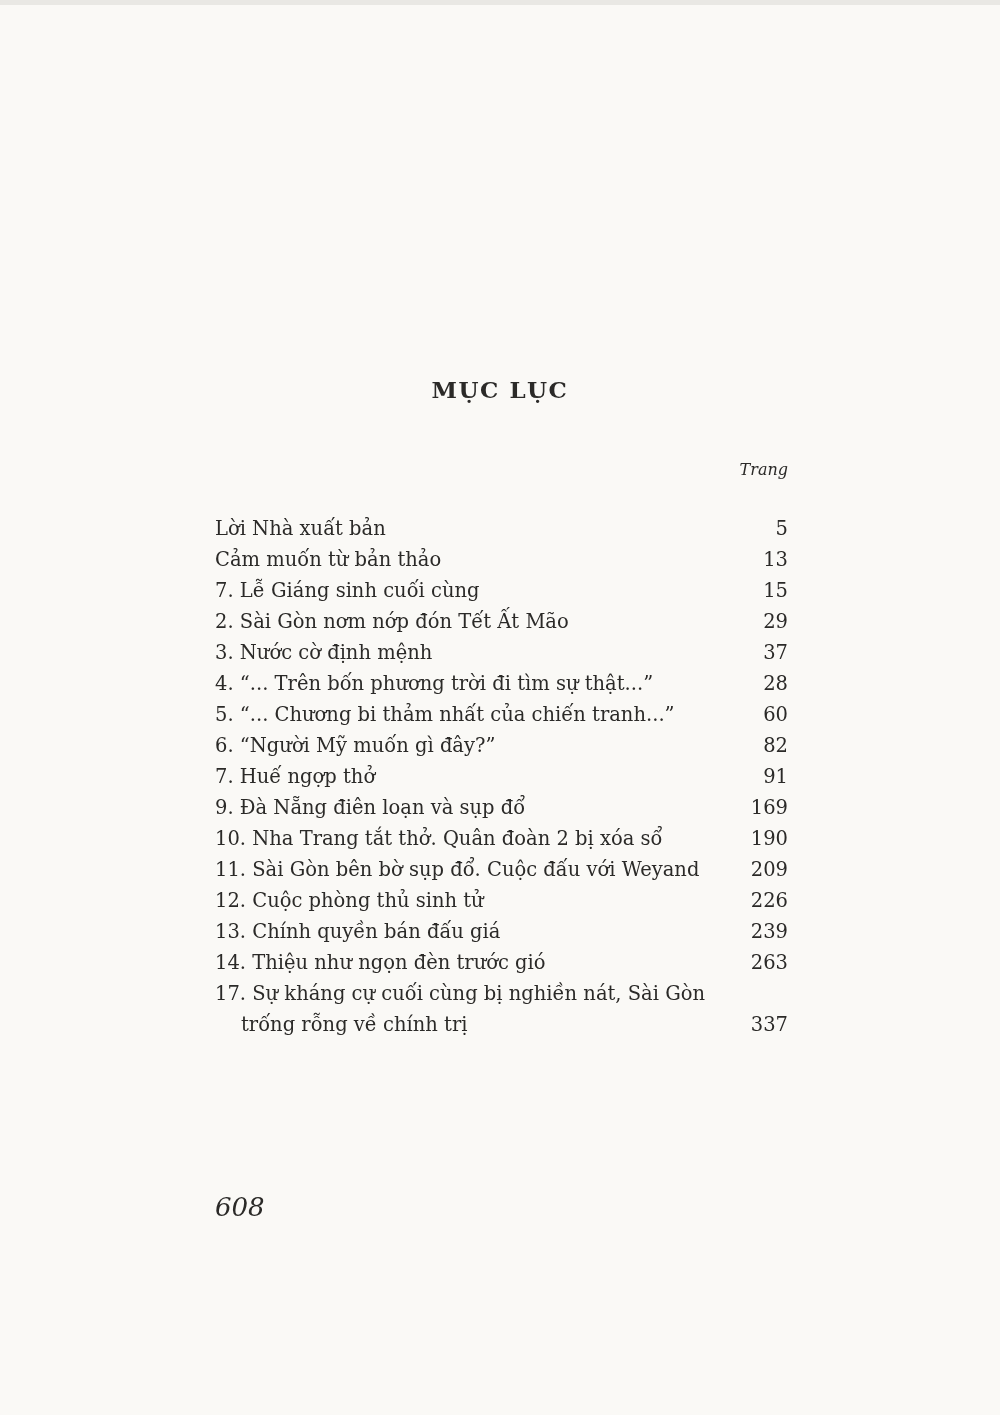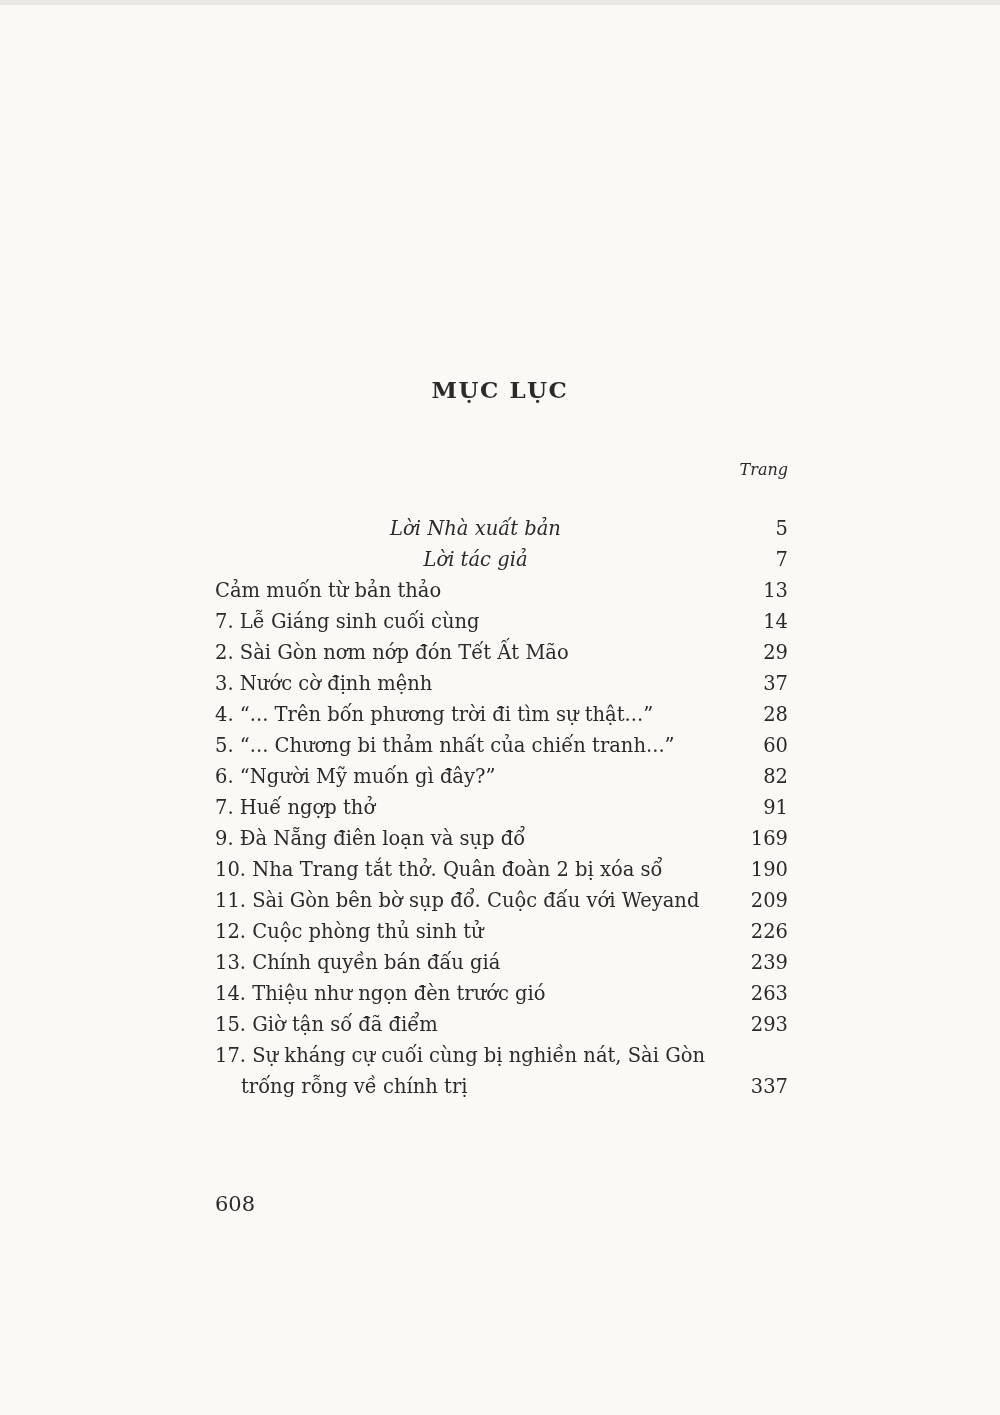--- a/index.html
+++ b/index.html
@@ -42,67 +42,62 @@
     left: 215px;
     width: 573px;
     font-size: 19.5px;
   }
   .toc-row {
     display: flex;
     align-items: flex-end;
     line-height: 31px;
   }
   .toc-row.italic .toc-label {
-    font-style: italic;
-    text-align: center;
   }
   .toc-label {
     flex: 1 1 auto;
     padding-left: 26px;
     text-indent: -26px;
     padding-right: 18px;
   }
   .toc-page {
     flex: 0 0 auto;
     white-space: nowrap;
     text-align: right;
     min-width: 34px;
   }
   .footer-pagenum {
     position: absolute;
     top: 1187px;
     left: 215px;
-    font-size: 21px;
+    font-size: 26px;
+    font-style: italic;
   }
 </style>
 </head>
 <body>
 
 <div class="page">
 
   <div class="page-title">MỤC LỤC</div>
 
   <div class="trang-header">Trang</div>
 
   <div class="toc-list">
       <div class="toc-row italic">
         <span class="toc-label">Lời Nhà xuất bản</span>
         <span class="toc-page">5</span>
       </div>
-      <div class="toc-row italic">
-        <span class="toc-label">Lời tác giả</span>
-        <span class="toc-page">7</span>
-      </div>
       <div class="toc-row">
         <span class="toc-label">Cảm muốn từ bản thảo</span>
         <span class="toc-page">13</span>
       </div>
       <div class="toc-row">
         <span class="toc-label">7. Lễ Giáng sinh cuối cùng</span>
-        <span class="toc-page">14</span>
+        <span class="toc-page">15</span>
       </div>
       <div class="toc-row">
         <span class="toc-label">2. Sài Gòn nơm nớp đón Tết Ất Mão</span>
         <span class="toc-page">29</span>
       </div>
       <div class="toc-row">
         <span class="toc-label">3. Nước cờ định mệnh</span>
         <span class="toc-page">37</span>
       </div>
       <div class="toc-row">
@@ -139,24 +134,20 @@
       </div>
       <div class="toc-row">
         <span class="toc-label">13. Chính quyền bán đấu giá</span>
         <span class="toc-page">239</span>
       </div>
       <div class="toc-row">
         <span class="toc-label">14. Thiệu như ngọn đèn trước gió</span>
         <span class="toc-page">263</span>
       </div>
       <div class="toc-row">
-        <span class="toc-label">15. Giờ tận số đã điểm</span>
-        <span class="toc-page">293</span>
-      </div>
-      <div class="toc-row">
         <span class="toc-label">17. Sự kháng cự cuối cùng bị nghiền nát, Sài Gòn trống rỗng về chính trị</span>
         <span class="toc-page">337</span>
       </div>
     </div>
 
   <div class="footer-pagenum">608</div>
 
 </div>
 
 </body></html>

